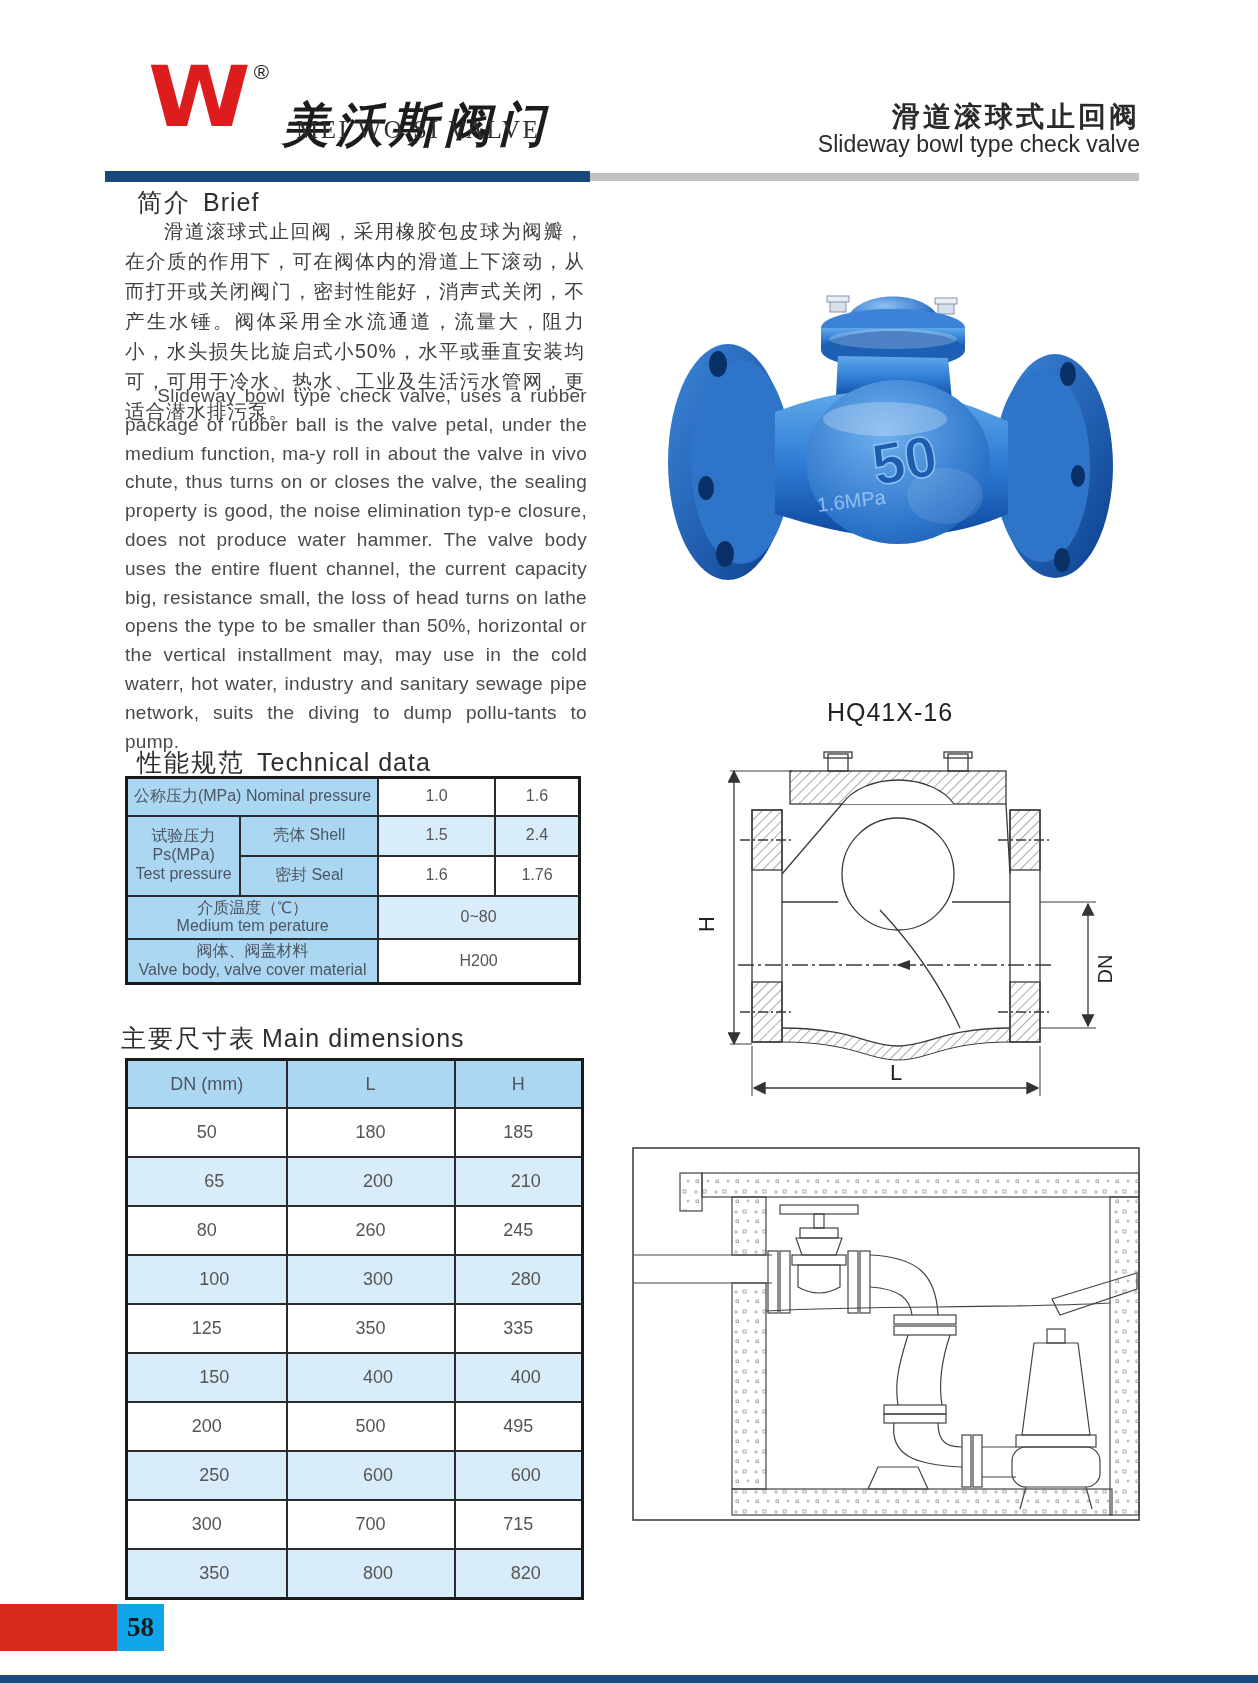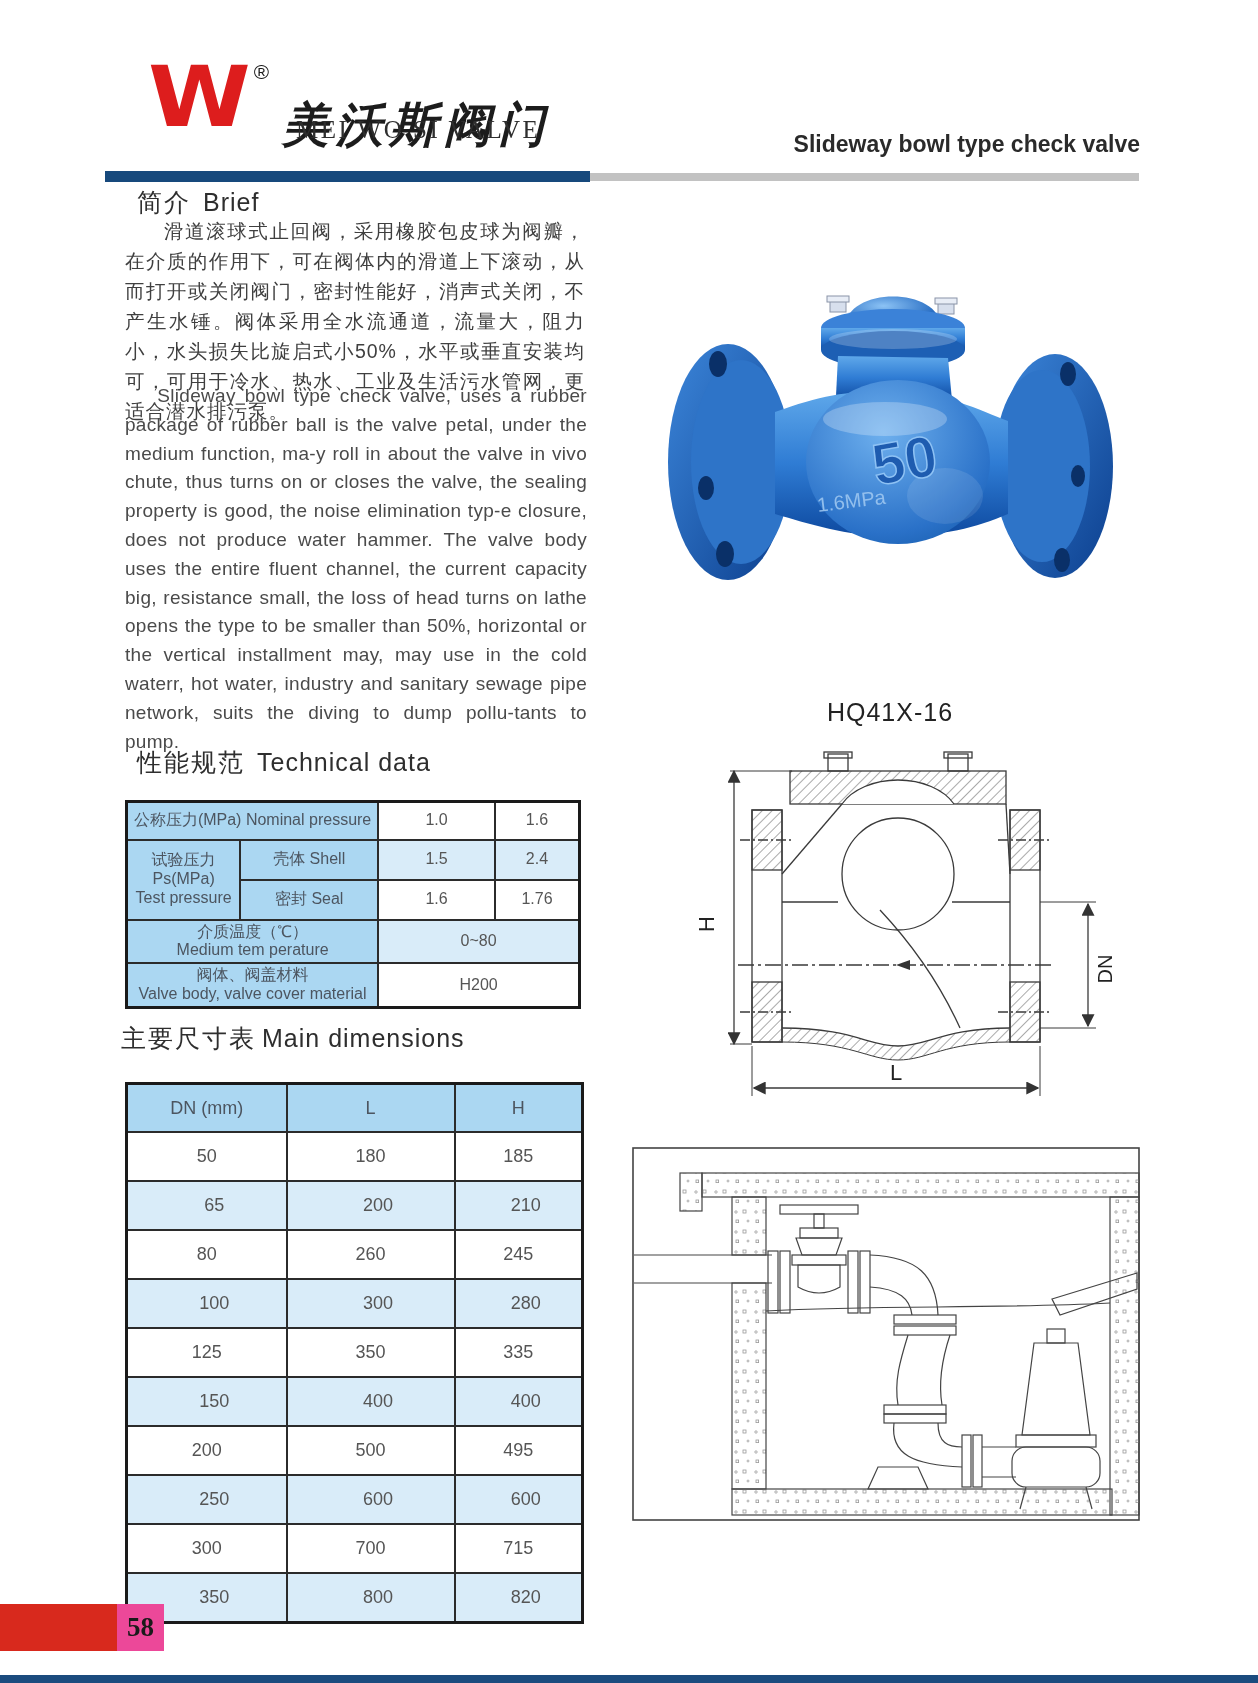--- a/index.html
+++ b/index.html
@@ -5,68 +5,69 @@
   html,body{margin:0;padding:0;background:#e8e8e8;}
   .page{position:relative;width:1258px;height:1683px;background:#ffffff;overflow:hidden;
         font-family:"Liberation Sans", sans-serif;color:#333;}
   
   .logo-mark{position:absolute;left:148px;top:50px;width:130px;height:100px;}
   .company-cn{position:absolute;left:282px;top:58px;font-size:47px;font-weight:700;color:#1c1c1c;
               letter-spacing:7px;font-family:"DejaVu Serif", serif;font-style:italic;margin-top:36px;}
   .company-en{position:absolute;left:296px;top:116px;font-size:25px;color:#2e2e2e;
               letter-spacing:2.5px;font-family:"Liberation Serif", serif;}
   .product-cn{position:absolute;right:118px;top:98px;font-size:28px;font-weight:700;color:#2a2a2a;letter-spacing:3px;}
-  .product-en{position:absolute;right:118px;top:131px;font-size:23px;font-weight:700;color:#2a2a2a;}
+  .product-en{position:absolute;right:118px;top:131px;font-size:23px;font-weight:400;color:#2a2a2a;}
   .bar-blue{position:absolute;left:105px;top:171px;width:485px;height:11px;background:#17497c;}
   .bar-gray{position:absolute;left:590px;top:173px;width:549px;height:8px;background:#c2c2c2;}
   
   .sec-heading{position:absolute;font-size:25px;color:#2e2e2e;letter-spacing:1px;}
   .sec-heading .cn{margin-right:12px;letter-spacing:2px;margin-left:12px;}
   
   .brief-cn{position:absolute;left:125px;top:216px;width:460px;font-size:19.5px;line-height:30px;
             color:#3f3f3f;text-align:justify;text-indent:2em;letter-spacing:1px;}
   .brief-en{position:absolute;left:125px;top:382px;width:462px;font-size:19px;line-height:28.8px;
             color:#4a4a4a;text-align:justify;text-indent:1.7em;letter-spacing:.3px;}
   
-  table{border-collapse:collapse;margin-top:24px;}
+  table{border-collapse:collapse;}
   .tech-table{position:absolute;left:125px;top:776px;width:456px;border:3px solid #1a1a1a;
               font-size:16px;color:#4c5560;table-layout:fixed;}
   .tech-table td{border:2px solid #2b2b2b;text-align:center;vertical-align:middle;padding:2px 3px;line-height:1.18;}
   .tech-table td.lbl{background:#abd7f2;}
   .tech-table td.w{background:#ffffff;color:#555;}
   .tech-table td.a{background:#d9ecf9;color:#555;}
   .dims-table{position:absolute;left:125px;top:1058px;width:456px;border:3px solid #1a1a1a;
               font-size:18px;color:#555;table-layout:fixed;}
   .dims-table th{background:#abd7f2;border:2px solid #2b2b2b;height:44px;font-weight:400;color:#4c5560;}
   .dims-table td{border:2px solid #2b2b2b;height:45px;text-align:center;background:#fff;}
   .dims-table tr.alt td{background:#d9ecf9;padding-left:16px;}
   
   .valve-photo{position:absolute;left:640px;top:244px;width:500px;height:408px;}
   .model-label{position:absolute;left:640px;top:698px;width:500px;text-align:center;
                font-size:25px;color:#222;letter-spacing:1px;}
   .section-drawing{position:absolute;left:652px;top:742px;width:488px;height:368px;}
   .install-box{position:absolute;left:632px;top:1147px;width:508px;height:374px;}
   
   .footer-red{position:absolute;left:0;top:1604px;width:117px;height:47px;background:#d8291d;}
-  .footer-gray{position:absolute;left:117px;top:1604px;width:47px;height:47px;background:#ec4899;
+  .footer-gray{position:absolute;left:117px;top:1604px;width:47px;height:47px;background:#0ea5e9;
                display:flex;align-items:center;justify-content:center;font-size:27px;font-weight:700;
                font-family:"Liberation Serif", serif;color:#1a1a1a;}
   .bottom-bar{position:absolute;left:0;top:1675px;width:1258px;height:8px;background:#1b4b7e;}
 </style>
 </head>
 <body>
 
 <div class="page">
 
   <svg class="logo-mark" viewBox="0 0 150 100">
     <text x="0" y="80" font-size="96" font-weight="900" font-family="DejaVu Sans, sans-serif" fill="#dd1d1d" transform="scale(1.12,1)">W</text>
     <text x="122" y="26" font-size="24" fill="#1a1a1a">®</text>
   </svg>
   <div class="company-cn">美沃斯阀门</div>
   <div class="company-en">MEI WO SI VALVE</div>
+  <div class="product-cn">滑道滚球式止回阀</div>
   <div class="product-en">Slideway bowl type check valve</div>
   <div class="bar-blue"></div>
   <div class="bar-gray"></div>
 
   <div class="sec-heading" style="left:125px;top:186px;">
     <span class="cn">简介</span><span>Brief</span>
   </div>
   <div class="brief-cn">滑道滚球式止回阀，采用橡胶包皮球为阀瓣，在介质的作用下，可在阀体内的滑道上下滚动，从而打开或关闭阀门，密封性能好，消声式关闭，不产生水锤。阀体采用全水流通道，流量大，阻力小，水头损失比旋启式小50%，水平或垂直安装均可，可用于冷水、热水、工业及生活污水管网，更适合潜水排污泵。</div>
   <div class="brief-en">Slideway bowl type check valve, uses a rubber package of rubber ball is the valve petal, under the medium function, ma-y roll in about the valve in vivo chute, thus turns on or closes the valve, the sealing property is good, the noise elimination typ-e closure, does not produce water hammer. The valve body uses the entire fluent channel, the current capacity big, resistance small, the loss of head turns on lathe opens the type to be smaller than 50%, horizontal or the vertical installment may, may use in the cold waterr, hot water, industry and sanitary sewage pipe network, suits the diving to dump pollu-tants to pump.</div>
 

